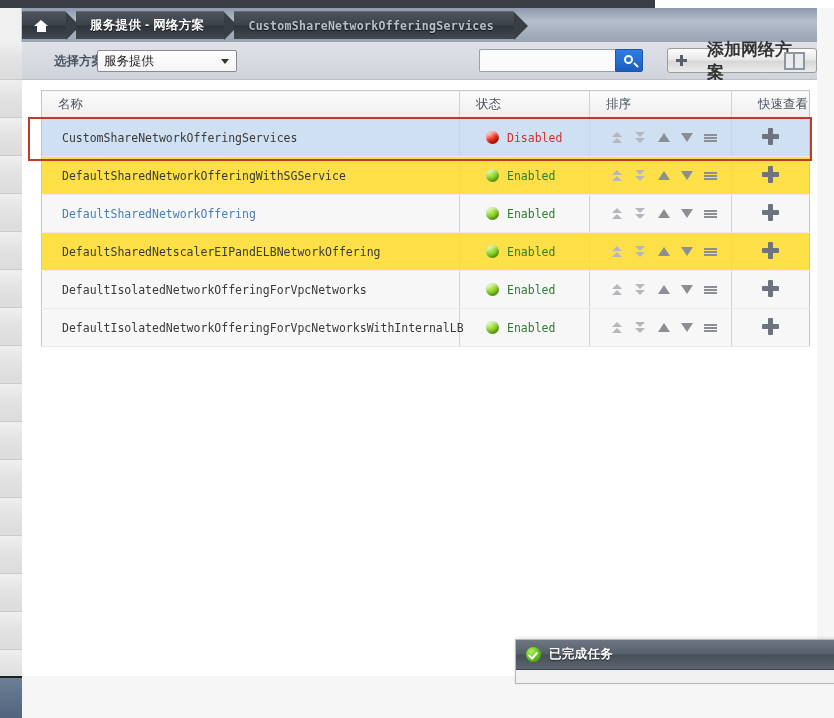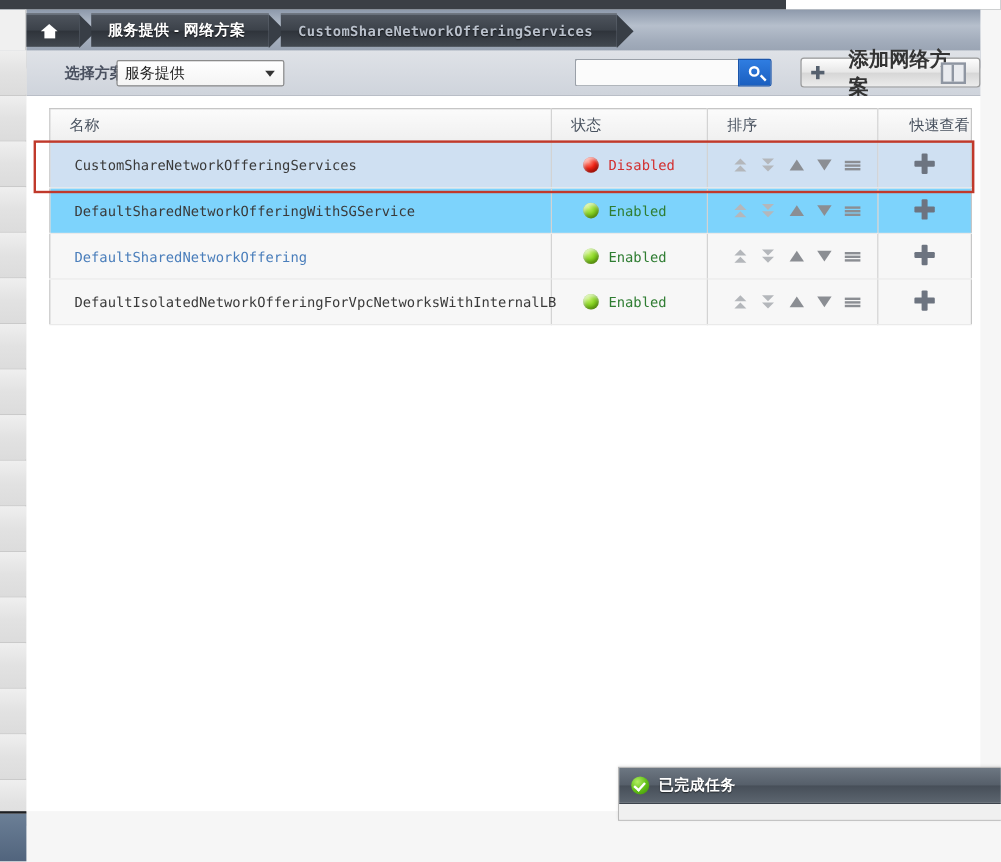--- a/index.html
+++ b/index.html
@@ -276,21 +276,21 @@
     border-bottom: 1px solid #eaeaea;
     font-family: "DejaVu Sans Mono", monospace;
     font-size: 11.5px;
     color: #3a3a3a;
     padding-left: 20px;
     vertical-align: middle;
   }
   .tbl td:last-child { border-right: none; }
 
   .row-odd  td { background: #f7f7f7; }
-  .row-even td { background: #7dd3fc; }
+  .row-even td { background: #fde047; }
   .row-sel  td { background: #cfe0f2; }
   .name-link { color: #4a7ebb; }
 
   .c-status { padding-left: 0 !important; text-align: left; }
   .status-wrap { display: flex; align-items: center; gap: 8px; padding-left: 26px; }
   .dot {
     width: 13px; height: 13px; border-radius: 50%;
     flex: 0 0 13px;
     box-shadow: inset -1px -2px 3px rgba(0,0,0,.28), inset 1px 2px 3px rgba(255,255,255,.7);
   }
@@ -545,39 +545,77 @@
               <div class="sort-wrap">
                 <span class="ic top"></span>
                 <span class="ic bottom"></span>
                 <span class="ic up"></span>
                 <span class="ic down"></span>
                 <span class="ic lines"></span>
               </div>
             </td>
             <td class="c-quick"><span class="plus-lg"></span></td>
           </tr>
-          <tr class="row-odd">
-            <td><span>DefaultIsolatedNetworkOfferingForVpcNetworksWithInternalLB</span></td>
+          <tr class="row-even">
+            <td><span>DefaultSharedNetscalerEIPandELBNetworkOffering</span></td>
             <td class="c-status">
               <div class="status-wrap">
                 <span class="dot green"></span>
                 <span class="st-txt enabled">Enabled</span>
               </div>
             </td>
             <td class="c-sort">
               <div class="sort-wrap">
                 <span class="ic top"></span>
                 <span class="ic bottom"></span>
                 <span class="ic up"></span>
                 <span class="ic down"></span>
                 <span class="ic lines"></span>
               </div>
             </td>
             <td class="c-quick"><span class="plus-lg"></span></td>
           </tr>
+          <tr class="row-odd">
+            <td><span>DefaultIsolatedNetworkOfferingForVpcNetworks</span></td>
+            <td class="c-status">
+              <div class="status-wrap">
+                <span class="dot green"></span>
+                <span class="st-txt enabled">Enabled</span>
+              </div>
+            </td>
+            <td class="c-sort">
+              <div class="sort-wrap">
+                <span class="ic top"></span>
+                <span class="ic bottom"></span>
+                <span class="ic up"></span>
+                <span class="ic down"></span>
+                <span class="ic lines"></span>
+              </div>
+            </td>
+            <td class="c-quick"><span class="plus-lg"></span></td>
+          </tr>
+          <tr class="row-odd">
+            <td><span>DefaultIsolatedNetworkOfferingForVpcNetworksWithInternalLB</span></td>
+            <td class="c-status">
+              <div class="status-wrap">
+                <span class="dot green"></span>
+                <span class="st-txt enabled">Enabled</span>
+              </div>
+            </td>
+            <td class="c-sort">
+              <div class="sort-wrap">
+                <span class="ic top"></span>
+                <span class="ic bottom"></span>
+                <span class="ic up"></span>
+                <span class="ic down"></span>
+                <span class="ic lines"></span>
+              </div>
+            </td>
+            <td class="c-quick"><span class="plus-lg"></span></td>
+          </tr>
         </tbody>
     </table>
   </div>
 
   <div class="redbox"></div>
 
   <div class="notif">
     <div class="notif-head">
       <span class="check-ic"></span>
       <span class="notif-title">已完成任务</span>

